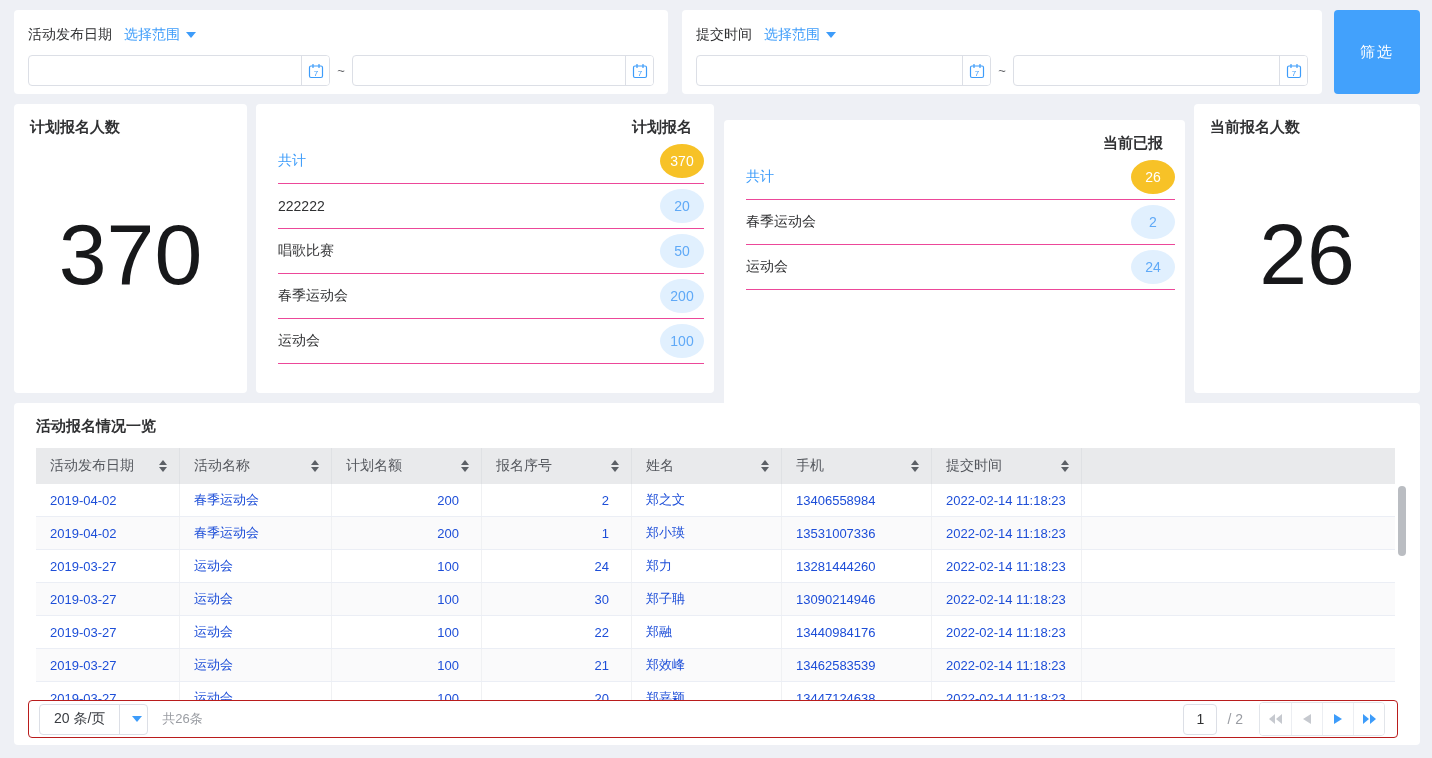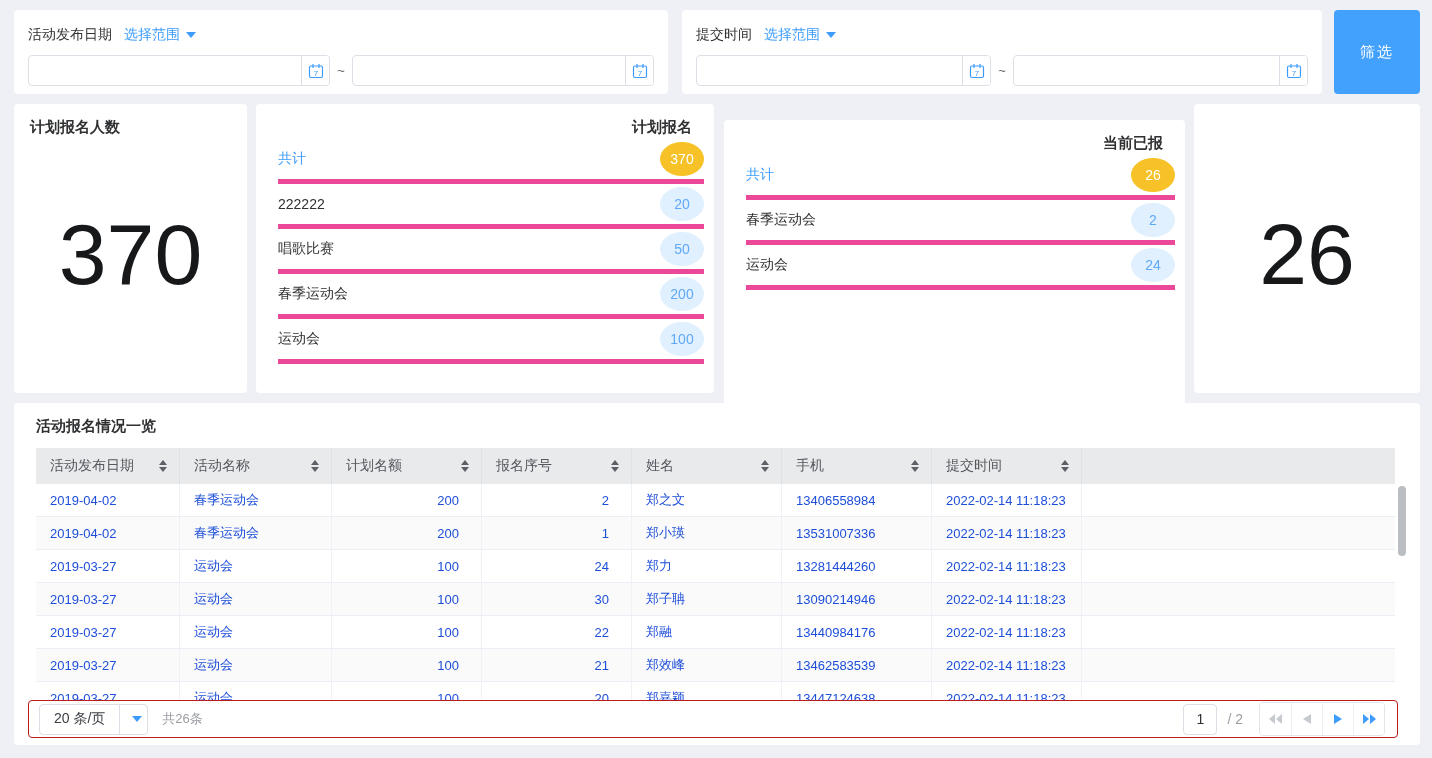--- a/index.html
+++ b/index.html
@@ -32,21 +32,21 @@
 
   
   .stat-title { padding:14px 16px 0 16px; font-size:15px; font-weight:700; color:#303133; }
   .stat-value { position:absolute; left:50%; top:52%; transform:translate(-50%,-50%);
                 font-size:86px; font-weight:400; color:#17181a; line-height:1; }
 
   
   .list-title { padding:14px 22px 0 22px; font-size:15px; font-weight:700; color:#303133;text-align:right; }
   .list-items { margin:2px 10px 0 22px; }
   .list-row { display:flex; align-items:center; justify-content:space-between; height:45px;
-              border-bottom:5px solid #ec4899; }
+              border-bottom:1px solid #ec4899; }
   .list-row .lbl { font-size:14px; color:#303133; }
   .list-row.total .lbl { color:#3D9CFA; }
   .badge { min-width:44px; height:34px; padding:0 10px; border-radius:50%;
            display:flex; align-items:center; justify-content:center;
            background:#E1F0FE; color:#5FA9F7; font-size:14px; }
   .list-row.total .badge { background:#F7C227; color:#fff; }
 
   
   .table-title { padding:14px 22px 6px 22px; font-size:15px; font-weight:700; color:#303133; }
   .table-wrap { margin:6px 10px 0 22px; position:relative; }
@@ -206,20 +206,21 @@
         <span class="badge">2</span>
       </div>
       <div class="list-row">
         <span class="lbl">运动会</span>
         <span class="badge">24</span>
       </div>
     </div>
 </div>
 
 <div class="card" style="left:1194px; top:104px; width:226px; height:289px;">
+  <div class="stat-title">当前报名人数</div>
   <div class="stat-value">26</div>
 </div>
 
 <div class="card" style="left:14px; top:403px; width:1406px; height:342px;">
   <div class="table-title">活动报名情况一览</div>
   <div class="table-wrap">
     <div class="thead" id="thead">
         <div class="th" style="width: 144px;">
           <span>活动发布日期</span>
           <span class="sort">

